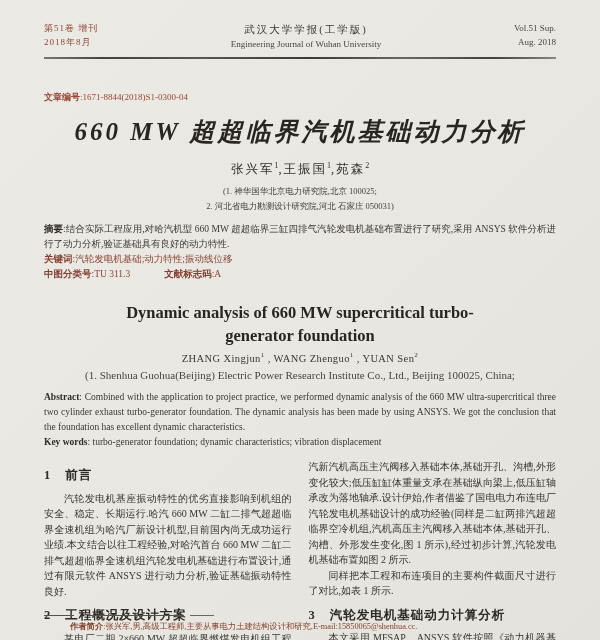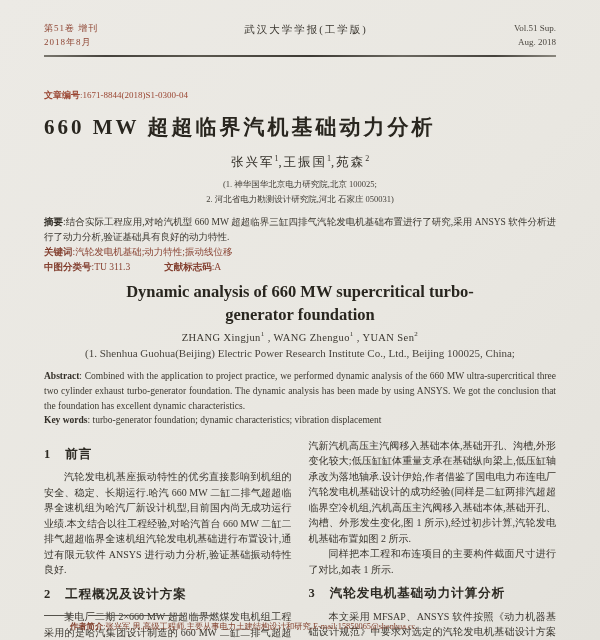--- a/index.html
+++ b/index.html
@@ -25,32 +25,32 @@
   .hdr-journal-en { font-size:9px; color:#4a463f; }
   .hdr-right { text-align:right; color:#4a463f; }
   .hdr-rule {
     height:2px; margin-top:5px;
     background:linear-gradient(90deg,#7a776e 0%,#45423c 12%,#5b584f 30%,#3d3a34 52%,#6b6860 70%,#45423c 88%,#8a877e 100%);
   }
   
   .article-no { margin-top:32px; font-size:9px; color:#9a4632; }
   .article-no .lbl { font-weight:bold; }
   
-  .title-zh { margin-top:11px; text-align:left; font-size:21px; font-weight:bold; letter-spacing:3px; color:#29261f; }
+  .title-zh { margin-top:11px; text-align:center; font-size:25px; font-weight:bold; letter-spacing:3px; color:#29261f;font-style:italic; }
   .authors-zh { margin-top:13px; text-align:center; font-size:12.5px; letter-spacing:2px; color:#332f28; }
   .authors-zh sup { font-size:8px; letter-spacing:0; }
   .affils-zh { margin-top:6px; text-align:center; font-size:8.5px; line-height:1.75; color:#45413a; }
   
   .abs-zh { margin-top:8px; font-size:9.5px; line-height:1.58; text-align:justify; color:#3b372f; }
   .abs-zh .lbl { font-weight:bold; color:#322e27; }
   .kw-line, .clc-line { color:#8a4434; }
   .kw-line .lbl, .clc-line .lbl { color:#833f2f; }
   .clc-line .gap { display:inline-block; width:34px; }
   
-  .title-en { margin-top:5px; text-align:center; font-size:16.5px; font-weight:bold; line-height:1.4; color:#29261f; }
+  .title-en { margin-top:19px; text-align:center; font-size:16.5px; font-weight:bold; line-height:1.4; color:#29261f; }
   .authors-en { margin-top:4px; text-align:center; font-size:10.5px; color:#3a362f; letter-spacing:0.4px; }
   .authors-en sup { font-size:7px; }
   .affils-en { margin-top:3px; text-align:center; font-size:11px; line-height:1.6; color:#49453e; }
   .abs-en { margin-top:6px; font-size:9.5px; line-height:1.55; text-align:justify; color:#3b372f; }
   .abs-en .lbl { font-weight:bold; color:#322e27; }
   
   .cols { display:flex; gap:17px; margin-top:10px; }
   .col { flex:1; min-width:0; font-size:10px; line-height:1.55; text-align:justify; color:#38342d; }
   .sec-h { font-size:12.5px; font-weight:bold; color:#2d2a23; margin:7px 0 5px 0; letter-spacing:1px; }
   .sec-h .num { margin-right:14px; }
@@ -69,20 +69,21 @@
 
 <div class="page">
 
   <div class="hdr">
     <div class="hdr-left">
       <div>第51卷 增刊</div>
       <div>2018年8月</div>
     </div>
     <div class="hdr-center">
       <div class="hdr-journal-zh">武汉大学学报(工学版)</div>
+      <div class="hdr-journal-en">Engineering Journal of Wuhan University</div>
     </div>
     <div class="hdr-right">
       <div>Vol.51 Sup.</div>
       <div>Aug. 2018</div>
     </div>
   </div>
   <div class="hdr-rule"></div>
 
   <div class="article-no">
     <span class="lbl">文章编号</span><span>:1671-8844(2018)S1-0300-04</span>

